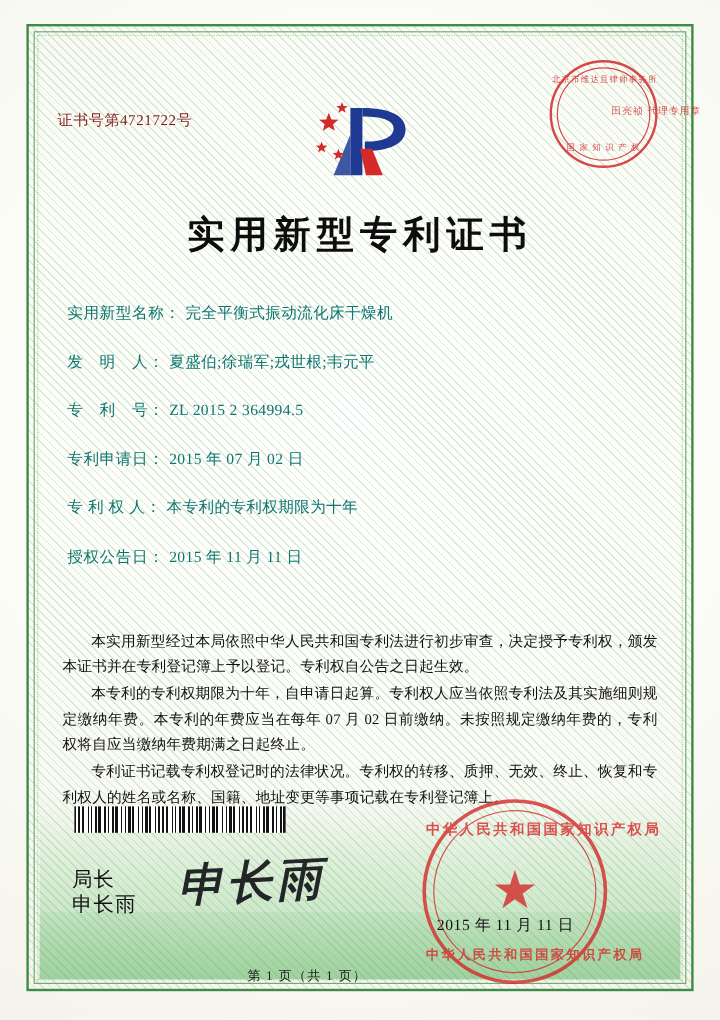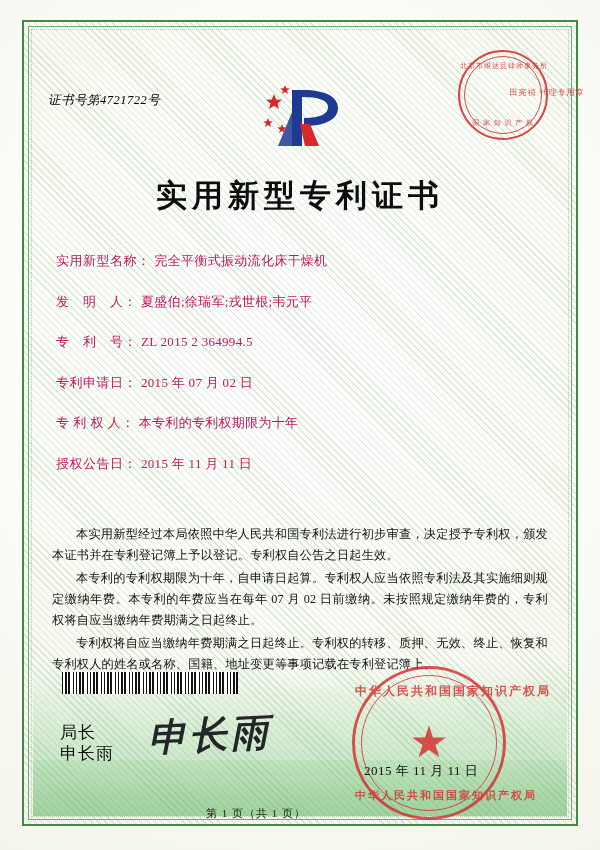--- a/index.html
+++ b/index.html
@@ -88,22 +88,21 @@
     background: linear-gradient(180deg, rgba(166,213,165,.25) 0%, rgba(140,200,142,.55) 100%);
   }
 
   
   .cert-no {
     position: absolute;
     left: 48px;
     top: 92px;
     font-size: 12.5px;
     letter-spacing: .5px;
-    color: #000000;
-    font-style: italic;
+    color: #7f1d1d;
   }
 
   
   .logo {
     position: absolute;
     left: 258px;
     top: 78px;
     width: 94px;
     height: 72px;
   }
@@ -161,21 +160,21 @@
     position: absolute;
     left: 56px;
     top: 252px;
     width: 470px;
   }
   .field-row {
     display: flex;
     align-items: baseline;
     margin-bottom: 22.5px;
     font-size: 13px;
-    color: #be185d;
+    color: #0f766e;
   }
   .field-label {
     white-space: nowrap;
     letter-spacing: .5px;
   }
   .field-value {
     margin-left: 4px;
     letter-spacing: .3px;
   }
 
@@ -356,21 +355,21 @@
     </div>
     <div class="field-row">
       <span class="field-label">授权公告日：</span>
       <span class="field-value">2015 年 11 月 11 日</span>
     </div>
   </div>
 
   <div class="body-text">
     <p>本实用新型经过本局依照中华人民共和国专利法进行初步审查，决定授予专利权，颁发本证书并在专利登记簿上予以登记。专利权自公告之日起生效。</p>
     <p>本专利的专利权期限为十年，自申请日起算。专利权人应当依照专利法及其实施细则规定缴纳年费。本专利的年费应当在每年 07 月 02 日前缴纳。未按照规定缴纳年费的，专利权将自应当缴纳年费期满之日起终止。</p>
-    <p>专利权将自应当缴纳年费期满之日起终止。专利权的转移、质押、无效、终止、恢复和专利权人的姓名或名称、国籍、地址变更等事项记载在专利登记簿上。</p>
+    <p>专利证书记载专利权登记时的法律状况。专利权的转移、质押、无效、终止、恢复和专利权人的姓名或名称、国籍、地址变更等事项记载在专利登记簿上。</p>
   </div>
 
   <div class="barcode"></div>
 
   <div class="sig-label">
     <div>局长</div>
     <div>申长雨</div>
   </div>
   <div class="sig-script">申长雨</div>
 

